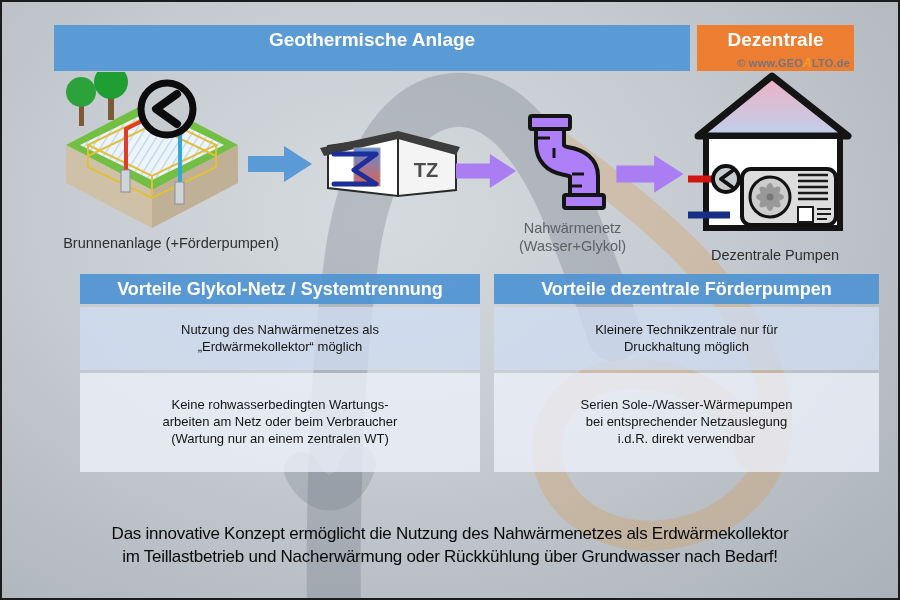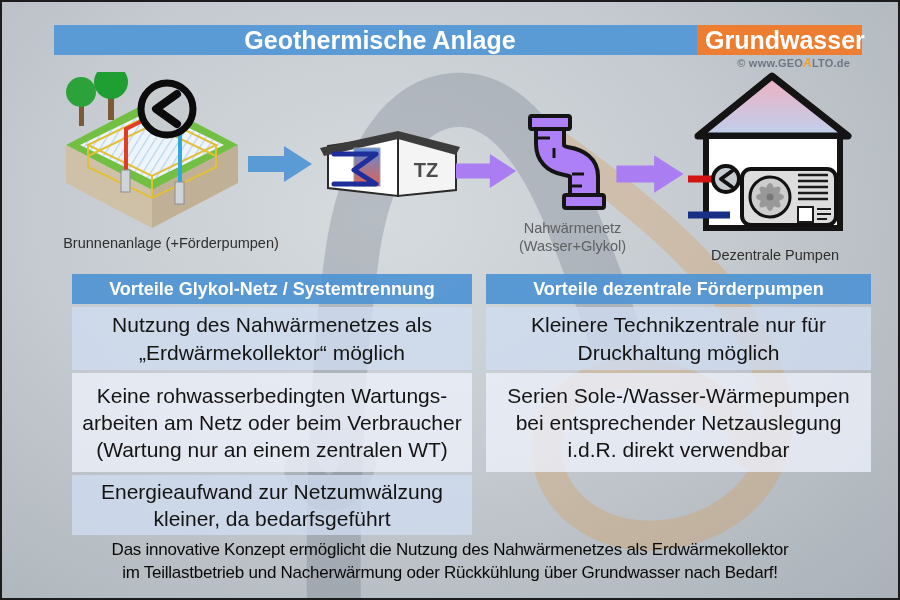--- a/index.html
+++ b/index.html
@@ -3,57 +3,57 @@
 <meta charset="utf-8">
 <style>
   html,body{margin:0;padding:0;background:#888;}
   .canvas{
     position:relative;width:900px;height:600px;overflow:hidden;
     box-sizing:border-box;border:2px solid #1c1c1c;
     background:radial-gradient(ellipse at 42% 36%, #d6dbdf 0%, #c5cbd0 45%, #aab1b8 100%);
     font-family:"Liberation Sans", sans-serif;
   }
   .wm{position:absolute;left:0;top:0;z-index:1;pointer-events:none;}
-  .bar{position:absolute;top:23px;height:30px;line-height:30px;text-align:center;
-       color:#fff;font-size:25px;font-weight:bold;z-index:2;padding-left:8px;}
+  .bar{position:absolute;top:23px;height:46px;line-height:30px;text-align:center;
+       color:#fff;font-size:19px;font-weight:bold;z-index:2;}
   .bar-blue{left:52px;width:636px;background:#5b9bd5;}
   .bar-orange{left:695px;width:157px;background:#ed7d31;}
   .credit{position:absolute;top:54px;right:48px;z-index:2;font-size:11px;font-weight:bold;
           color:#6e7681;letter-spacing:.2px;}
   .credit .logo-a{color:#f0a028;font-style:italic;font-size:12px;}
   .flow-label{position:absolute;z-index:2;text-align:center;font-size:14.5px;color:#2f2f2f;
               line-height:1.25;white-space:pre-line;}
   .flow-label.grey{color:#5e6063;}
   .icon{position:absolute;z-index:2;}
-  .tableWrap{position:absolute;left:44px;top:272px;z-index:2;display:grid;
+  .tableWrap{position:absolute;left:52px;top:272px;z-index:2;display:grid;
              grid-template-columns:400px 385px;column-gap:14px;
              grid-template-rows:30px 63px 99px 60px;row-gap:3px;padding-left:26px;}
   .th{background:rgba(79,148,211,0.92);color:#fff;font-size:18px;font-weight:bold;
       display:flex;align-items:center;justify-content:center;text-align:center;}
   .td{display:flex;align-items:center;justify-content:center;text-align:center;
-      font-size:21px;color:#141414;line-height:1.3;white-space:pre-line;}
+      font-size:13px;color:#141414;line-height:1.3;white-space:pre-line;}
   .td.dark{background:rgba(208,221,241,0.78);}
   .td.light{background:rgba(236,240,250,0.80);}
-  .footer{position:absolute;left:8px;right:8px;top:537px;z-index:2;text-align:center;
+  .footer{position:absolute;left:8px;right:8px;top:521px;z-index:2;text-align:center;
           font-size:17px;color:#0a0a0a;line-height:1.35;letter-spacing:-0.25px;
           white-space:pre-line;}
 </style>
 </head>
 <body>
 
 <div class="canvas">
 
   <svg class="wm" width="900" height="600" viewBox="0 0 900 600">
     <path d="M332,606 C330,470 338,330 352,240 C368,150 405,102 452,98 C505,94 545,152 574,228 C590,268 602,300 612,332" fill="none" stroke="#6d7480" stroke-width="54" stroke-linecap="round" opacity="0.30"></path>
     <path d="M300,468 C315,500 345,498 356,462" fill="none" stroke="#6d7480" stroke-width="36" stroke-linecap="round" opacity="0.26"></path>
     <path d="M548,138 C650,210 768,305 775,415 C780,508 668,558 595,522 C528,489 528,402 595,378 C652,358 740,390 748,452" fill="none" stroke="#d99a58" stroke-width="30" stroke-linecap="round" opacity="0.33"></path>
   </svg>
 
   <div class="bar bar-blue">Geothermische Anlage</div>
-  <div class="bar bar-orange">Grundwasser</div>
+  <div class="bar bar-orange">Dezentrale</div>
 
   <div class="credit">
     <span>© www.GEO</span><span class="logo-a">A</span><span>LTO.de</span>
   </div>
 
   <svg class="icon" style="left:46px;top:70px" width="205" height="162" viewBox="0 0 205 162">
     <defs>
       <pattern id="hatchB" patternUnits="userSpaceOnUse" width="7" height="7" patternTransform="rotate(32)">
         <line x1="0" y1="0" x2="0" y2="7" stroke="#aed2ec" stroke-width="2.4"></line>
       </pattern>
@@ -179,20 +179,18 @@
     <div class="td dark">Kleinere Technikzentrale nur für
 Druckhaltung möglich</div>
 
     <div class="td light">Keine rohwasserbedingten Wartungs-
 arbeiten am Netz oder beim Verbraucher
 (Wartung nur an einem zentralen WT)</div>
     <div class="td light">Serien Sole-/Wasser-Wärmepumpen
 bei entsprechender Netzauslegung
 i.d.R. direkt verwendbar</div>
 
-    <div class="td dark">Energieaufwand zur Netzumwälzung
-kleiner, da bedarfsgeführt</div>
   </div>
 
   <div class="footer">Das innovative Konzept ermöglicht die Nutzung des Nahwärmenetzes als Erdwärmekollektor
 im Teillastbetrieb und Nacherwärmung oder Rückkühlung über Grundwasser nach Bedarf!</div>
 
 </div>
 
 </body></html>

